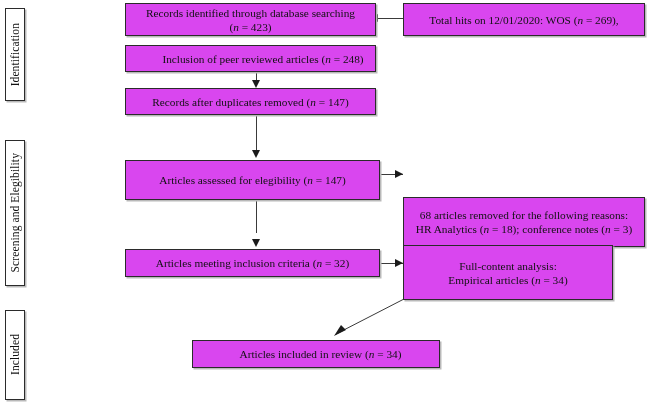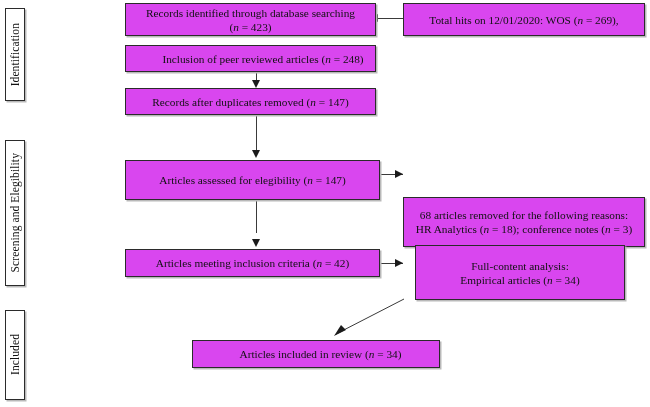--- a/index.html
+++ b/index.html
@@ -147,24 +147,24 @@
   <div class="node" style="left:125px; top:160px; width:255px; height:40px;">
     <span class="ln"><span>Articles assessed for elegibility (</span><span class="it">n</span><span> = 147)</span></span>
   </div>
 
   <div class="node" style="left:403px; top:160px; width:242px; height:50px;margin-top:37px;">
     <span class="ln">68 articles removed for the following reasons:</span>
     <span class="ln"><span>HR Analytics (</span><span class="it">n</span><span> = 18); conference notes (</span><span class="it">n</span><span> = 3)</span></span>
   </div>
 
   <div class="node" style="left:125px; top:249px; width:255px; height:28px;">
-    <span class="ln"><span>Articles meeting inclusion criteria (</span><span class="it">n</span><span> = 42)</span></span>
+    <span class="ln"><span>Articles meeting inclusion criteria (</span><span class="it">n</span><span> = 32)</span></span>
   </div>
 
-  <div class="node" style="left:403px; top:245px; width:210px; height:55px;margin-left:12px;">
+  <div class="node" style="left:403px; top:245px; width:210px; height:55px;">
     <span class="ln">Full-content analysis:</span>
     <span class="ln"><span>Empirical articles (</span><span class="it">n</span><span> = 34)</span></span>
   </div>
 
   <div class="node" style="left:192px; top:340px; width:248px; height:28px;padding-left:13px;">
     <span class="ln"><span>Articles included in review (</span><span class="it">n</span><span> = 34)</span></span>
   </div>
 
 </div>
 

